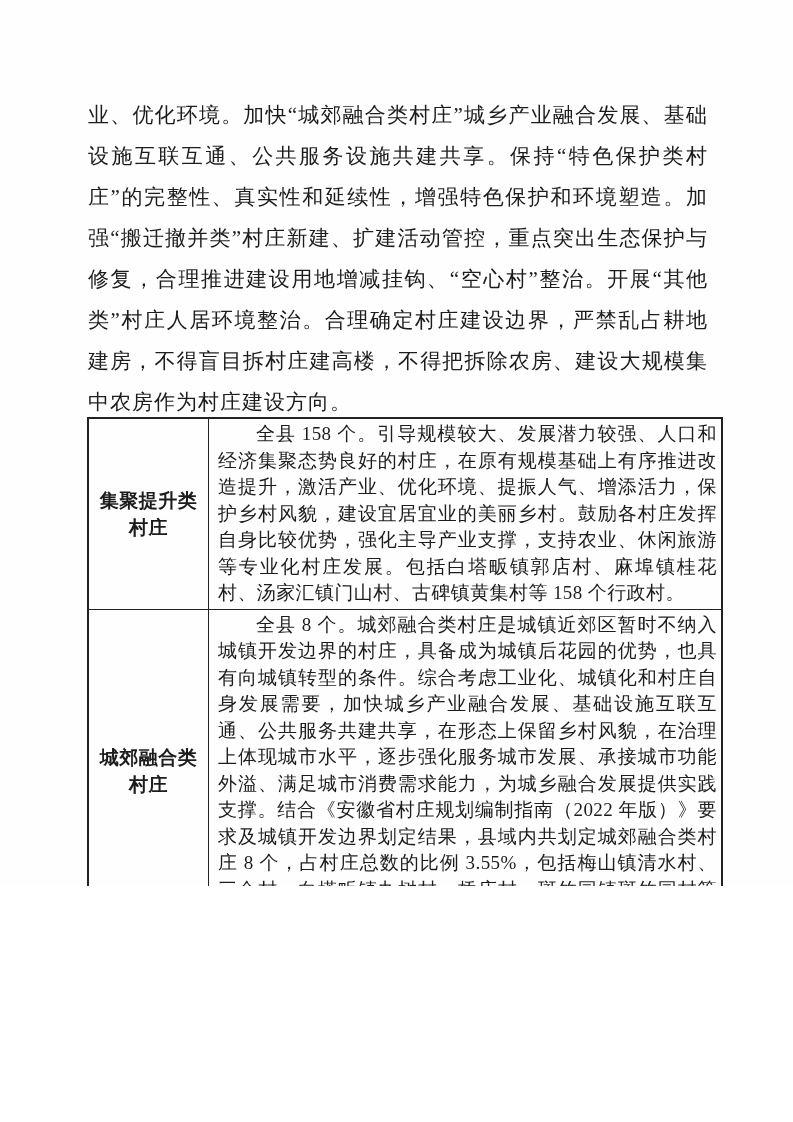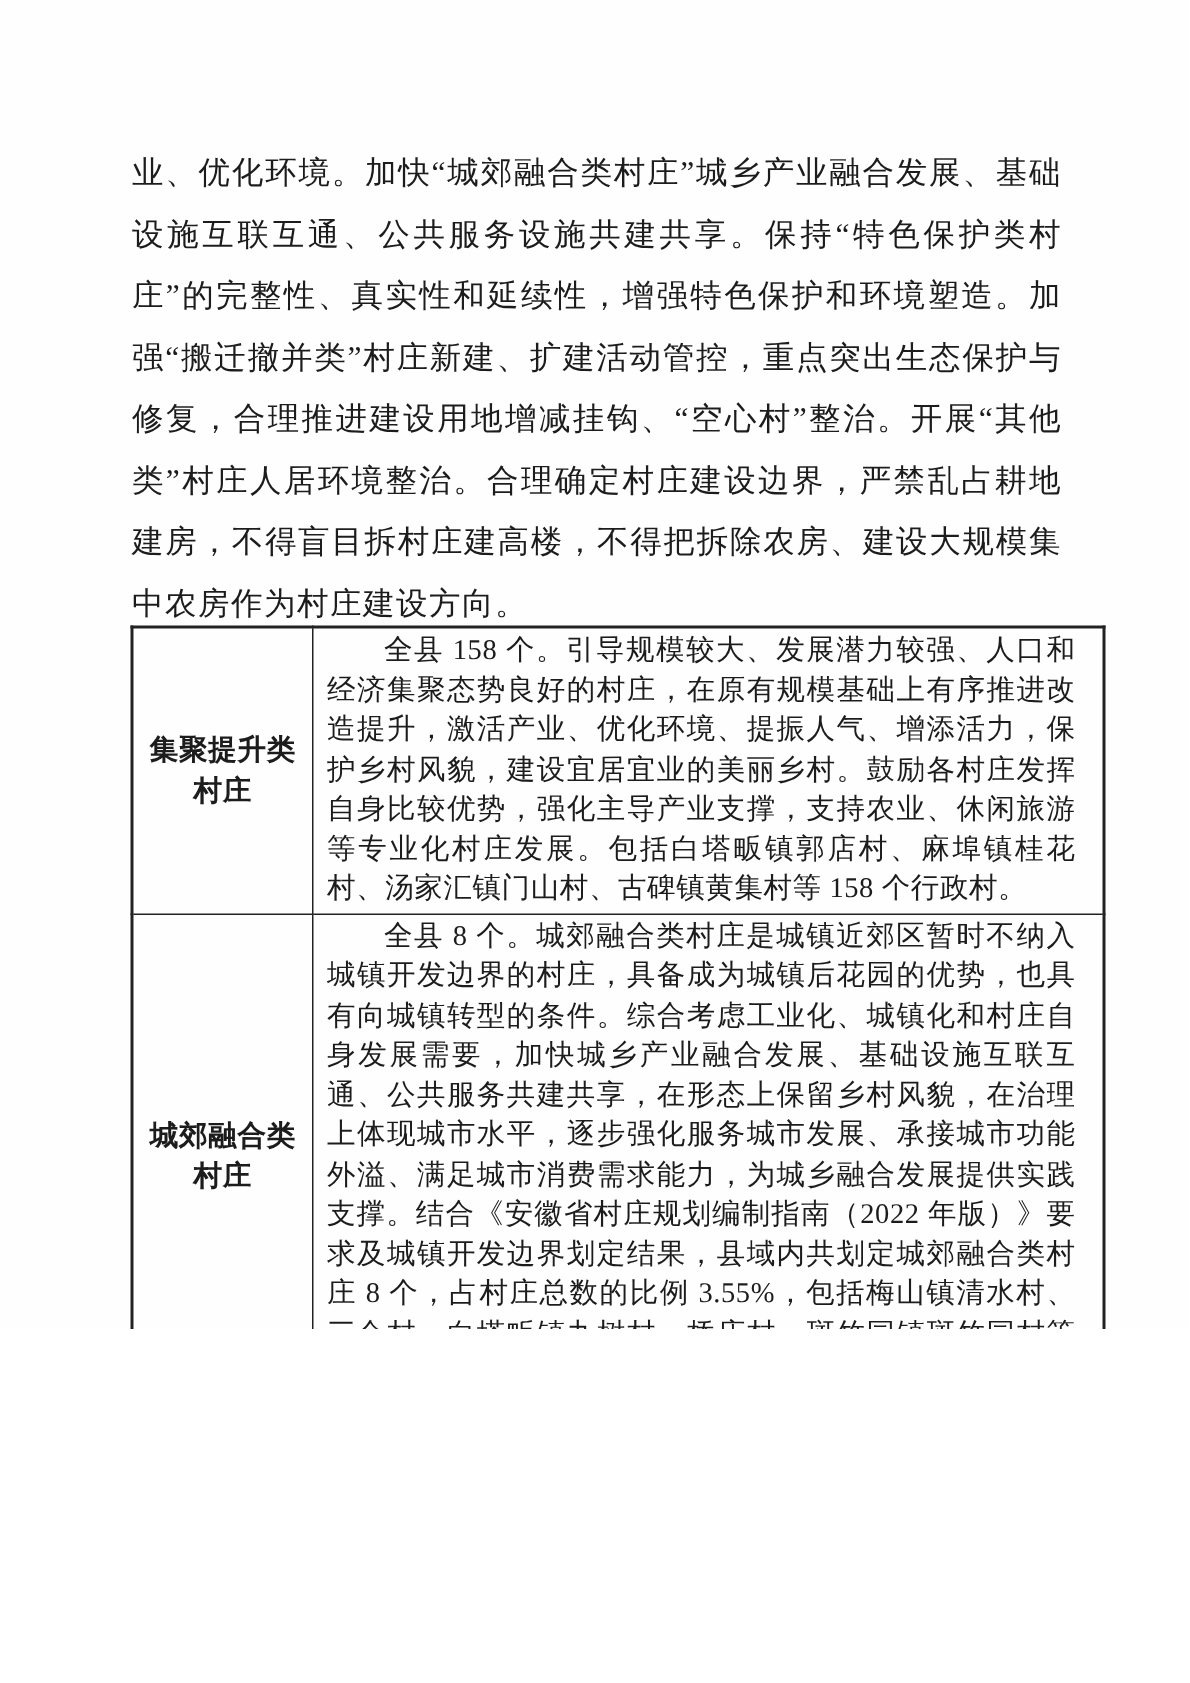--- a/index.html
+++ b/index.html
@@ -62,21 +62,21 @@
   }
   .text-cell {
     width: 499px;
     vertical-align: top;
     font-family: "Liberation Serif", "DejaVu Serif", serif;
     font-size: 19px;
     line-height: 26.5px;
     letter-spacing: 0.4px;
     text-align: justify;
     text-indent: 2em;
-    padding: 2px 18px 2px 9px;
+    padding: 2px 4px 2px 9px;
   }
   .row-1 { height: 188px; }
   .row-2 { height: 318px; }
   .pagenum {
     position: absolute;
     top: 1042px;
     left: 0;
     width: 100%;
     text-align: center;
     font-family: "Liberation Serif", "DejaVu Serif", serif;

